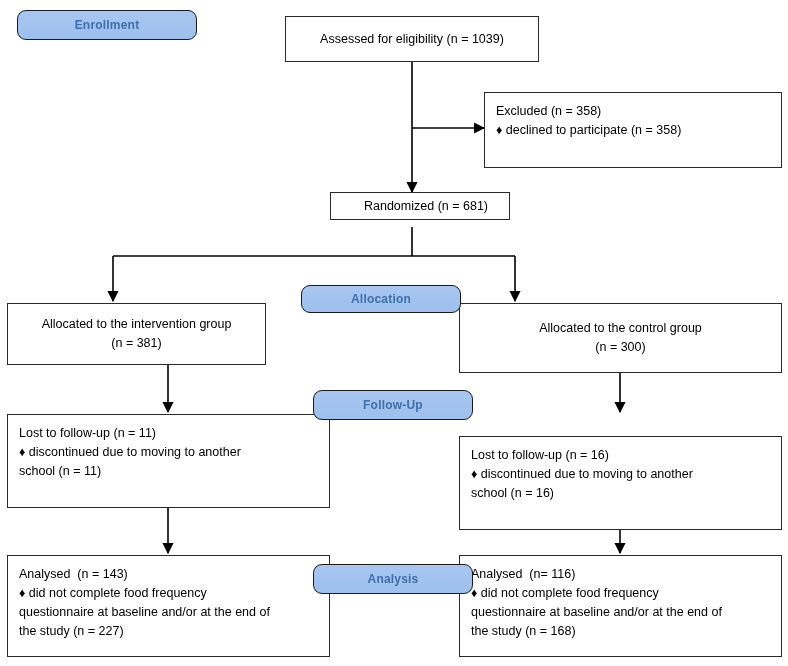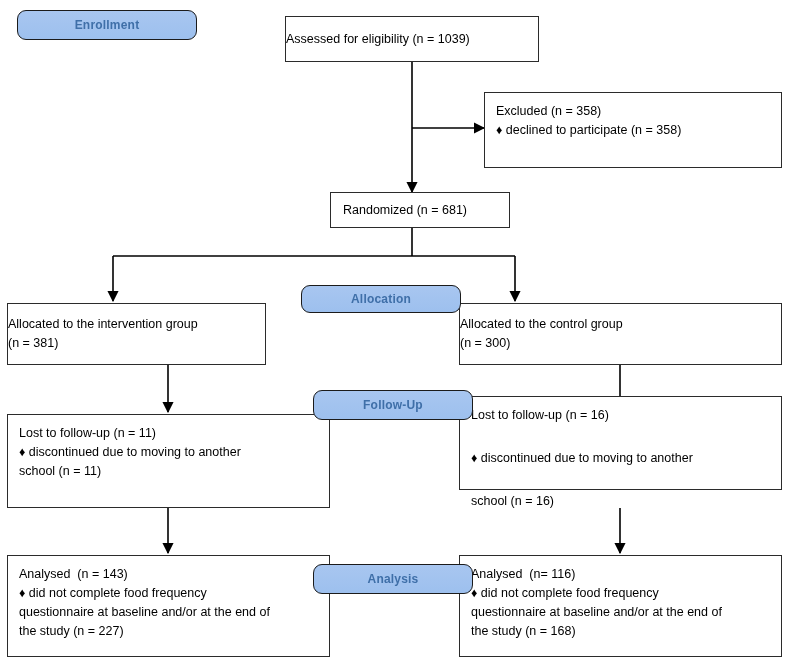--- a/index.html
+++ b/index.html
@@ -28,21 +28,21 @@
     box-sizing: border-box;
     border: 1px solid #2b2b2b;
     background: #ffffff;
     color: #000000;
     font-size: 12.5px;
     line-height: 19px;
   }
   .node.centered {
     display: flex;
     flex-direction: column;
-    align-items: flex-start;
+    align-items: center;
     justify-content: center;
     text-align: center;
   }
   .node.lefted {
     display: flex;
     flex-direction: column;
     align-items: flex-start;
     justify-content: flex-start;
     text-align: left;
     padding: 9px 10px 9px 11px;
@@ -101,45 +101,45 @@
 
   <div class="node centered" style="left:285px; top:16px; width:254px; height:46px;">
     <div class="line">Assessed for eligibility (n = 1039)</div>
   </div>
 
   <div class="node lefted" style="left:484px; top:92px; width:298px; height:76px;">
     <div class="line">Excluded (n = 358)</div>
     <div class="line">♦ declined to participate (n = 358)</div>
   </div>
 
-  <div class="node centered" style="left:330px; top:192px; width:180px; height:36px;padding-left:12px;">
+  <div class="node centered" style="left:330px; top:192px; width:180px; height:28px;padding-left:12px;">
     <div class="line">Randomized (n = 681)</div>
   </div>
 
   <div class="node centered" style="left:7px; top:303px; width:259px; height:62px;">
     <div class="line">Allocated to the intervention group</div>
     <div class="line">(n = 381)</div>
   </div>
 
-  <div class="node centered" style="left:459px; top:303px; width:323px; height:62px;">
+  <div class="node centered" style="left:459px; top:303px; width:323px; height:70px;">
     <div class="line">Allocated to the control group</div>
     <div class="line">(n = 300)</div>
   </div>
 
   <div class="banner" style="left:301px; top:285px; width:160px; height:28px;">
     <span>Allocation</span>
   </div>
 
   <div class="node lefted" style="left:7px; top:414px; width:323px; height:94px;">
     <div class="line">Lost to follow-up (n = 11)</div>
     <div class="line">♦ discontinued due to moving to another</div>
     <div class="line">school (n = 11)</div>
   </div>
 
-  <div class="node lefted" style="left:459px; top:396px; width:323px; height:94px;gap:24px;">
+  <div class="node lefted" style="left:459px; top:436px; width:323px; height:94px;">
     <div class="line">Lost to follow-up (n = 16)</div>
     <div class="line">♦ discontinued due to moving to another</div>
     <div class="line">school (n = 16)</div>
   </div>
 
   <div class="banner" style="left:313px; top:390px; width:160px; height:30px;">
     <span>Follow-Up</span>
   </div>
 
   <div class="node lefted" style="left:7px; top:555px; width:323px; height:102px;">

